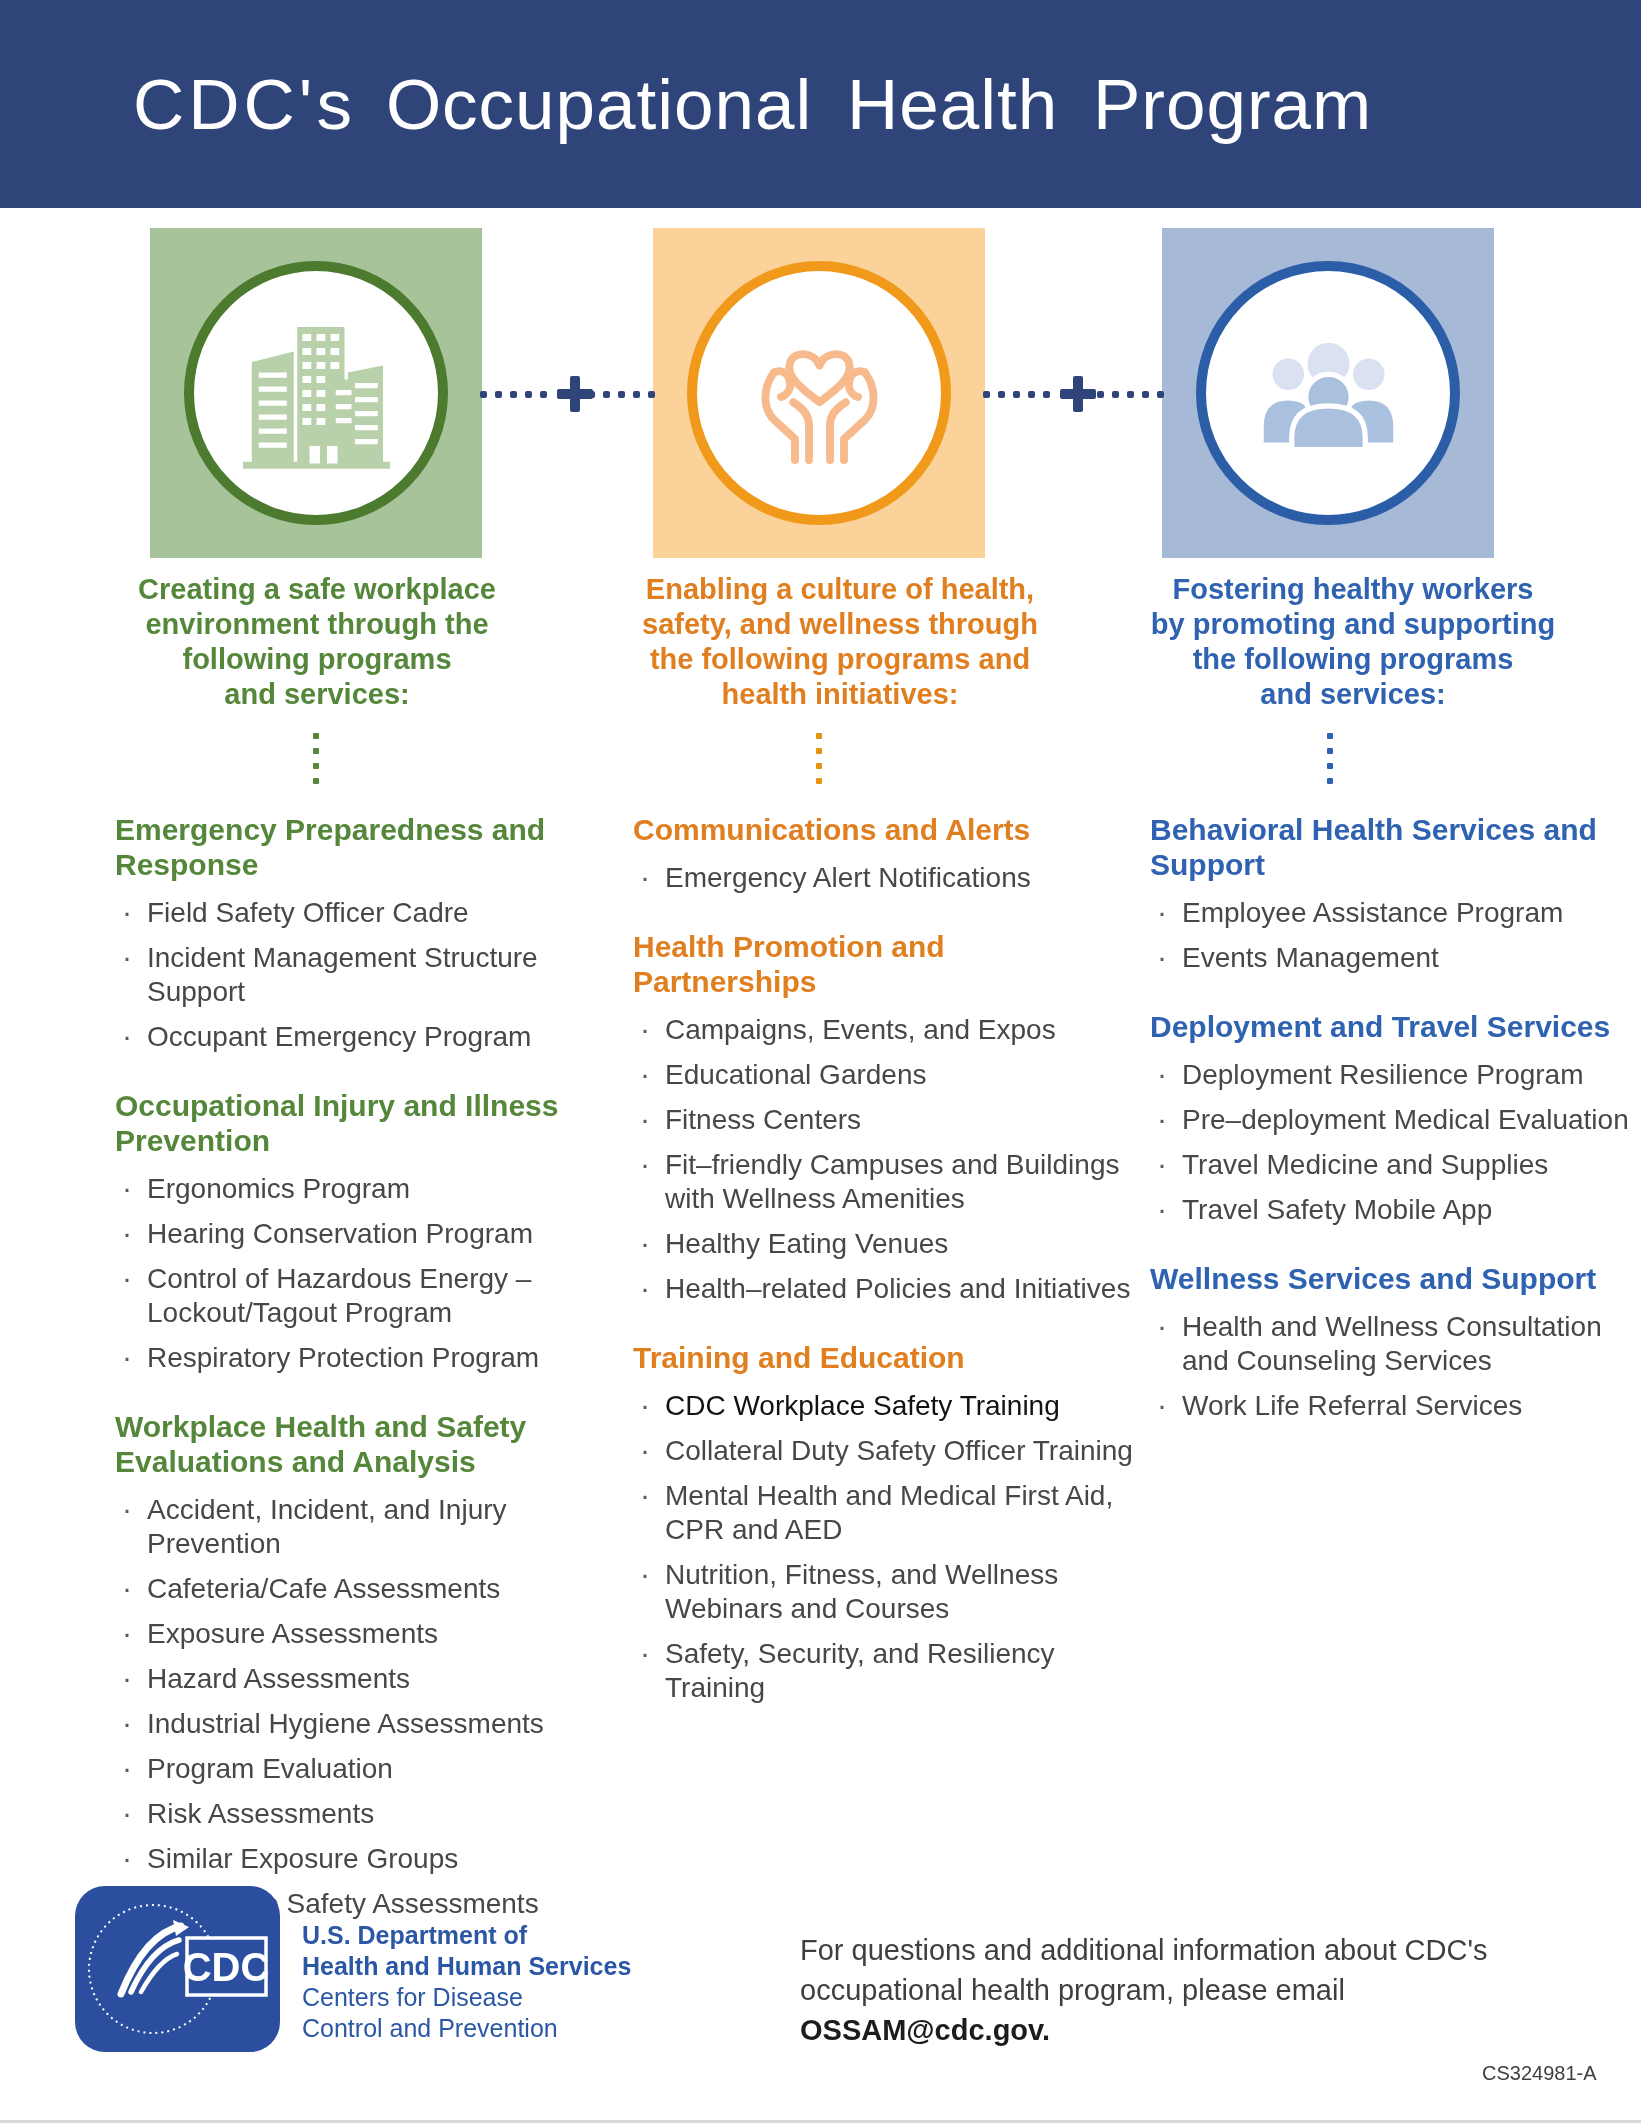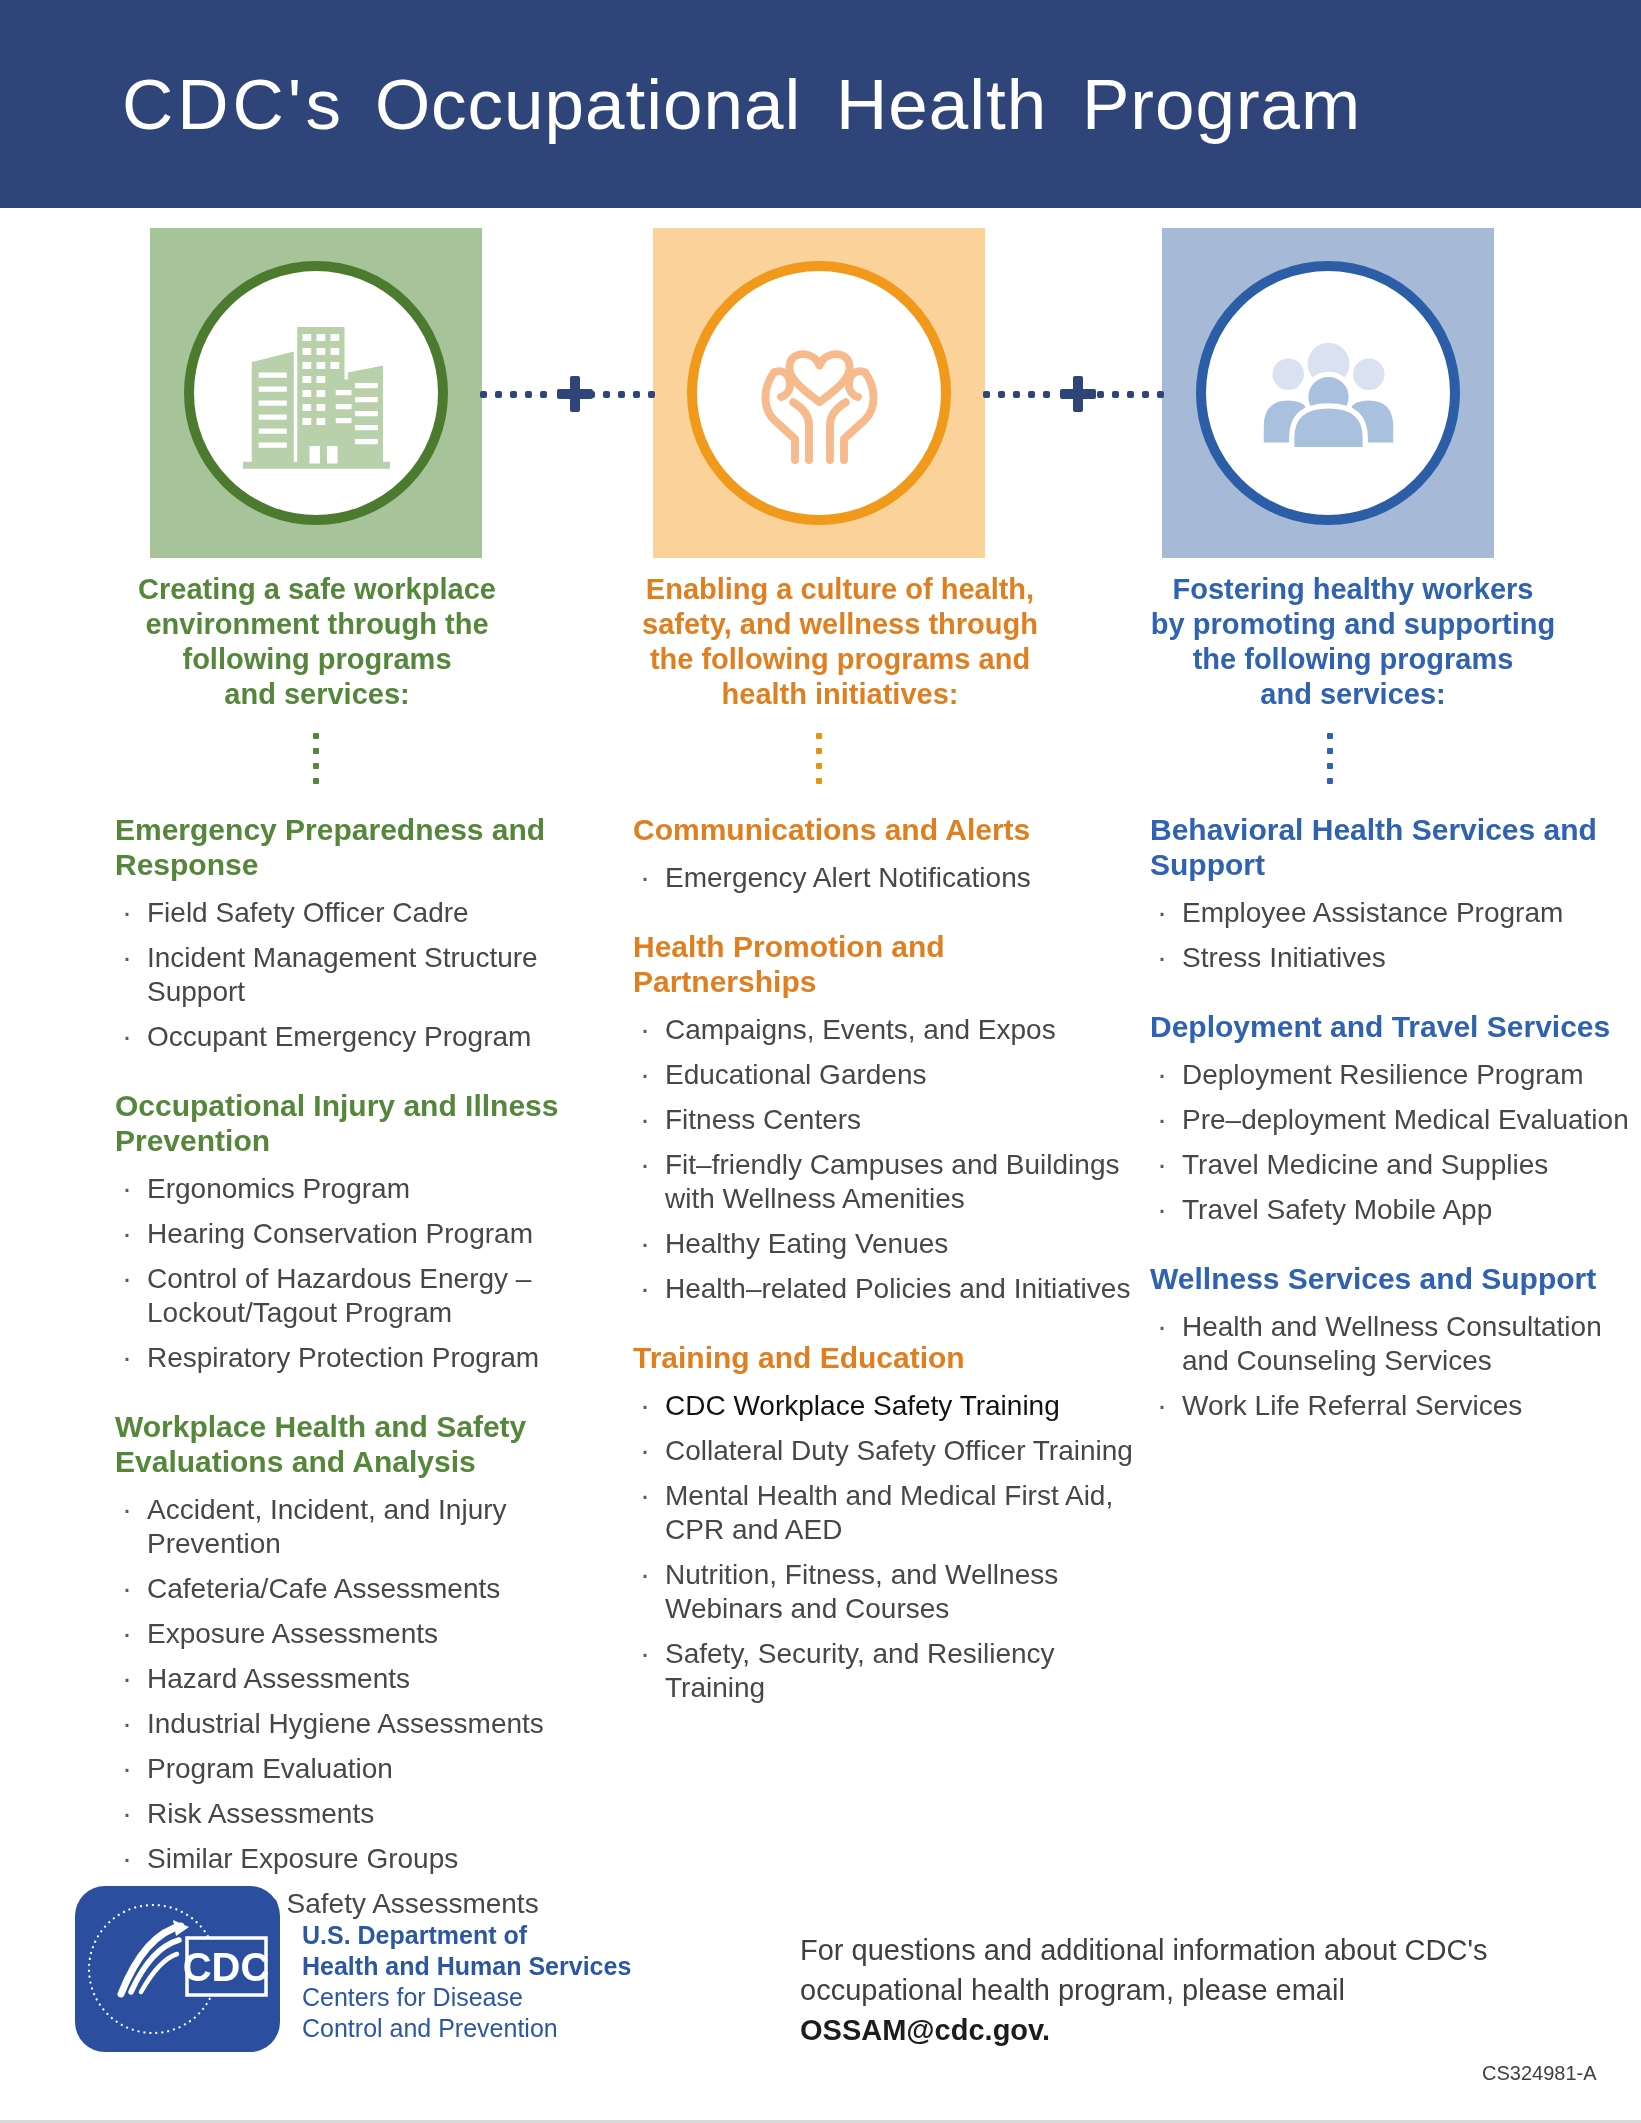--- a/index.html
+++ b/index.html
@@ -3,21 +3,21 @@
 <meta charset="utf-8">
 <style>
   html,body{margin:0;padding:0;background:#fff;}
   .page{position:relative;width:1641px;height:2123px;background:#fff;overflow:hidden;
         font-family:"Liberation Sans","DejaVu Sans",sans-serif;}
 
   
   .header{position:absolute;left:0;top:0;width:1641px;height:208px;background:#2F4579;
           display:flex;align-items:center;}
   .title{padding-left:122px;color:#fff;font-size:71px;white-space:nowrap;}
-  .title .t-light{font-weight:400;letter-spacing:4px;margin-right:30px;}
+  .title .t-light{font-weight:400;letter-spacing:4px;margin-right:30px;margin-left:11px;}
   .title .t-bold{font-weight:400;letter-spacing:1px;word-spacing:14px;}
 
   
   .tile{position:absolute;top:228px;width:332px;height:330px;display:flex;align-items:center;justify-content:center;}
   .tile .ring{width:244px;height:244px;border-radius:50%;background:#fff;display:flex;
               align-items:center;justify-content:center;}
   .tile-green{left:150px;background:#A7C399;}
   .tile-green .ring{border:10px solid #4C7A2F;}
   .tile-orange{left:653px;background:#FBD39A;}
   .tile-orange .ring{border:10px solid #F0991B;}
@@ -290,21 +290,21 @@
           <li class="item">Nutrition, Fitness, and Wellness Webinars and Courses</li>
           <li class="item">Safety, Security, and Resiliency Training</li>
         </ul>
       </div>
     </div>
   <div class="col col-2">
       <div class="section">
         <div class="sec-title">Behavioral Health Services and Support</div>
         <ul class="items">
           <li class="item">Employee Assistance Program</li>
-          <li class="item">Stress Initiatives</li>
+          <li class="item">Events Management</li>
         </ul>
       </div>
       <div class="section">
         <div class="sec-title">Deployment and Travel Services</div>
         <ul class="items">
           <li class="item">Deployment Resilience Program</li>
           <li class="item">Pre–deployment Medical Evaluation</li>
           <li class="item">Travel Medicine and Supplies</li>
           <li class="item">Travel Safety Mobile App</li>
         </ul>

